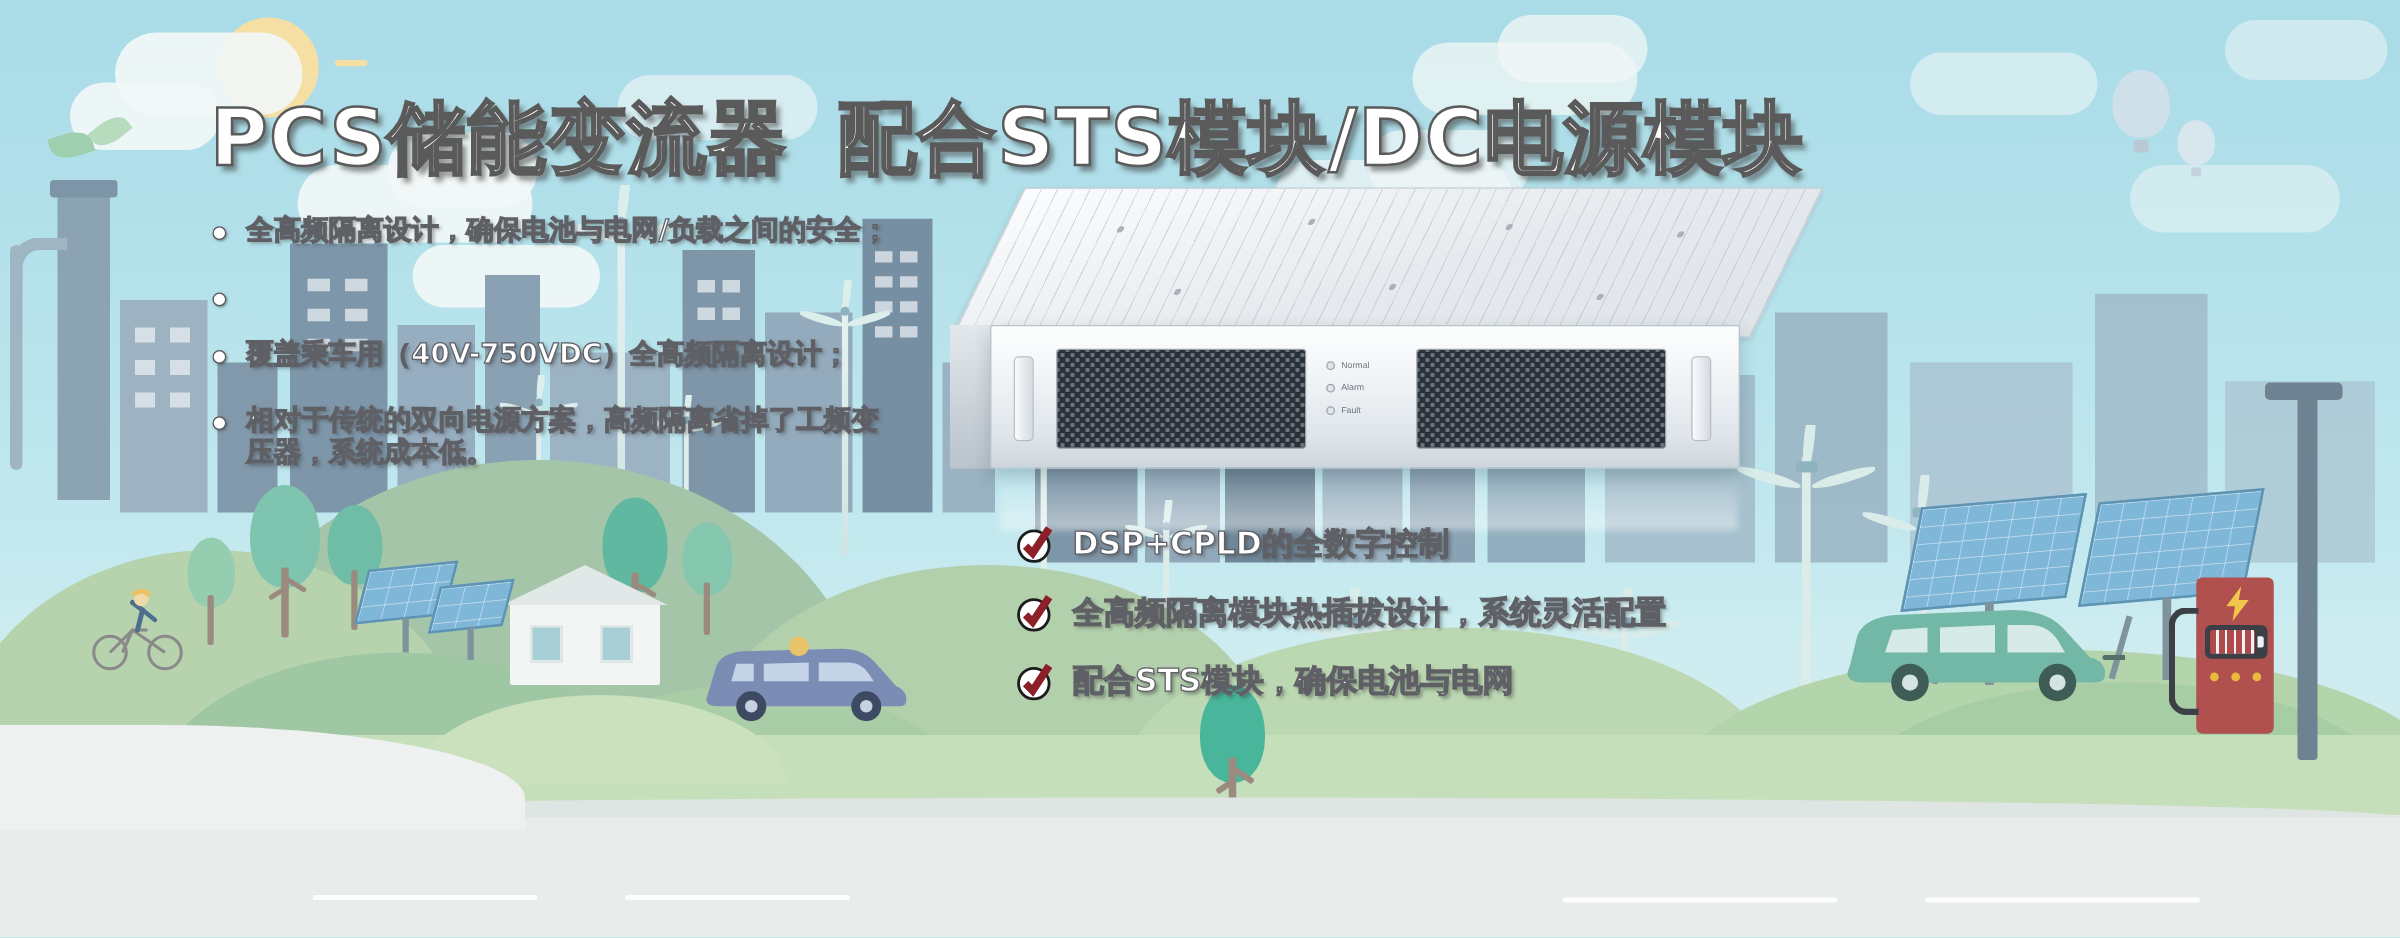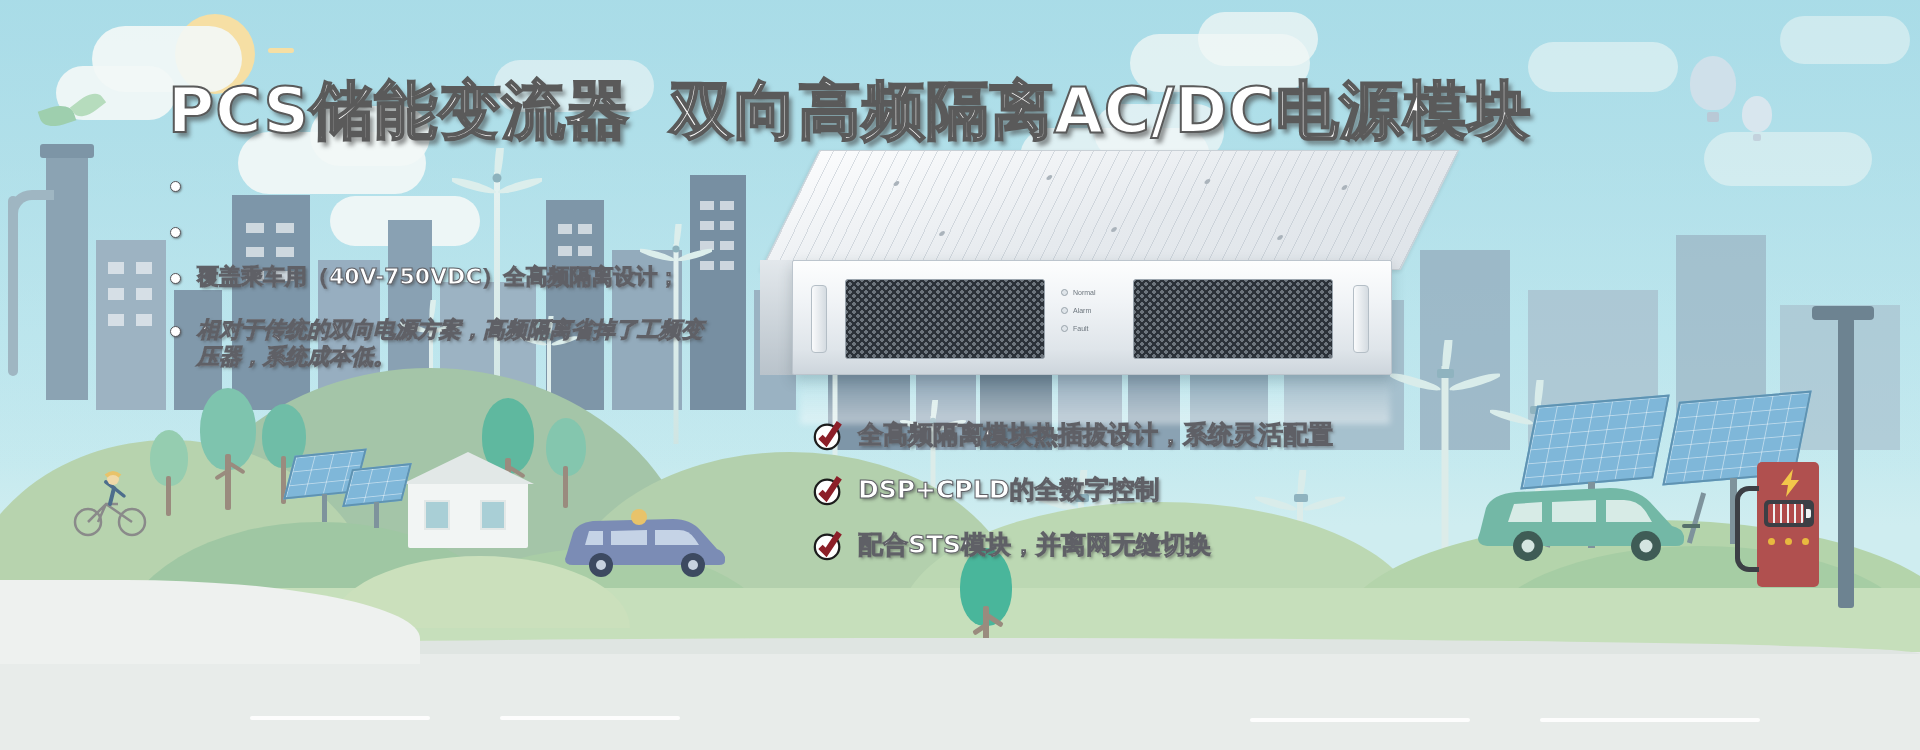--- a/index.html
+++ b/index.html
@@ -584,57 +584,58 @@
       <div class="vent" style="left:340px; width:200px;"></div>
       <div class="handle" style="left:560px;"></div>
     </div>
 
     <div style="position:absolute;left:40px;top:228px;width:590px;height:46px;
                 background:linear-gradient(180deg,rgba(255,255,255,.45),rgba(255,255,255,0));
                 filter:blur(3px); transform:scaleY(-1);"></div>
   </div>
 
   <div id="headline">
-    <span>PCS储能变流器</span><span class="gap"></span><span>双向高频隔离AC/DC电源模块</span>
+    <span>PCS储能变流器</span><span class="gap"></span><span>配合STS模块/DC电源模块</span>
   </div>
 
   <div id="feature-list">
     <div class="feature-item">
       <span class="bullet-dot"></span>
+      <span class="feature-text">全高频隔离设计，确保电池与电网/负载之间的安全；</span>
     </div>
     <div class="feature-item">
       <span class="bullet-dot"></span>
     </div>
     <div class="feature-item">
       <span class="bullet-dot"></span>
       <span class="feature-text">覆盖乘车用（40V-750VDC）全高频隔离设计；</span>
     </div>
-    <div class="feature-item" style="width:560px;font-style:italic;">
+    <div class="feature-item" style="width:560px;">
       <span class="bullet-dot"></span>
       <span class="feature-text" style="width:520px;">相对于传统的双向电源方案，高频隔离省掉了工频变压器，系统成本低。</span>
     </div>
   </div>
 
   <div id="check-list">
     <div class="check-item">
       <svg class="check-icon" viewBox="0 0 34 34">
         <circle cx="16" cy="19" r="13" fill="#ffffff" stroke="#1c1c1c" stroke-width="2.4"></circle>
         <path d="M9 19 L15 25 L29 4" stroke="#8c1f28" stroke-width="6.5" fill="none" stroke-linecap="butt" stroke-linejoin="miter"></path>
       </svg>
-      <span class="check-text">全高频隔离模块热插拔设计，系统灵活配置</span>
+      <span class="check-text">DSP+CPLD的全数字控制</span>
     </div>
     <div class="check-item">
       <svg class="check-icon" viewBox="0 0 34 34">
         <circle cx="16" cy="19" r="13" fill="#ffffff" stroke="#1c1c1c" stroke-width="2.4"></circle>
         <path d="M9 19 L15 25 L29 4" stroke="#8c1f28" stroke-width="6.5" fill="none" stroke-linecap="butt" stroke-linejoin="miter"></path>
       </svg>
-      <span class="check-text">DSP+CPLD的全数字控制</span>
+      <span class="check-text">全高频隔离模块热插拔设计，系统灵活配置</span>
     </div>
     <div class="check-item">
       <svg class="check-icon" viewBox="0 0 34 34">
         <circle cx="16" cy="19" r="13" fill="#ffffff" stroke="#1c1c1c" stroke-width="2.4"></circle>
         <path d="M9 19 L15 25 L29 4" stroke="#8c1f28" stroke-width="6.5" fill="none" stroke-linecap="butt" stroke-linejoin="miter"></path>
       </svg>
-      <span class="check-text">配合STS模块，并离网无缝切换</span>
+      <span class="check-text">配合STS模块，确保电池与电网</span>
     </div>
   </div>
 
 </div>
 
 </body></html>

